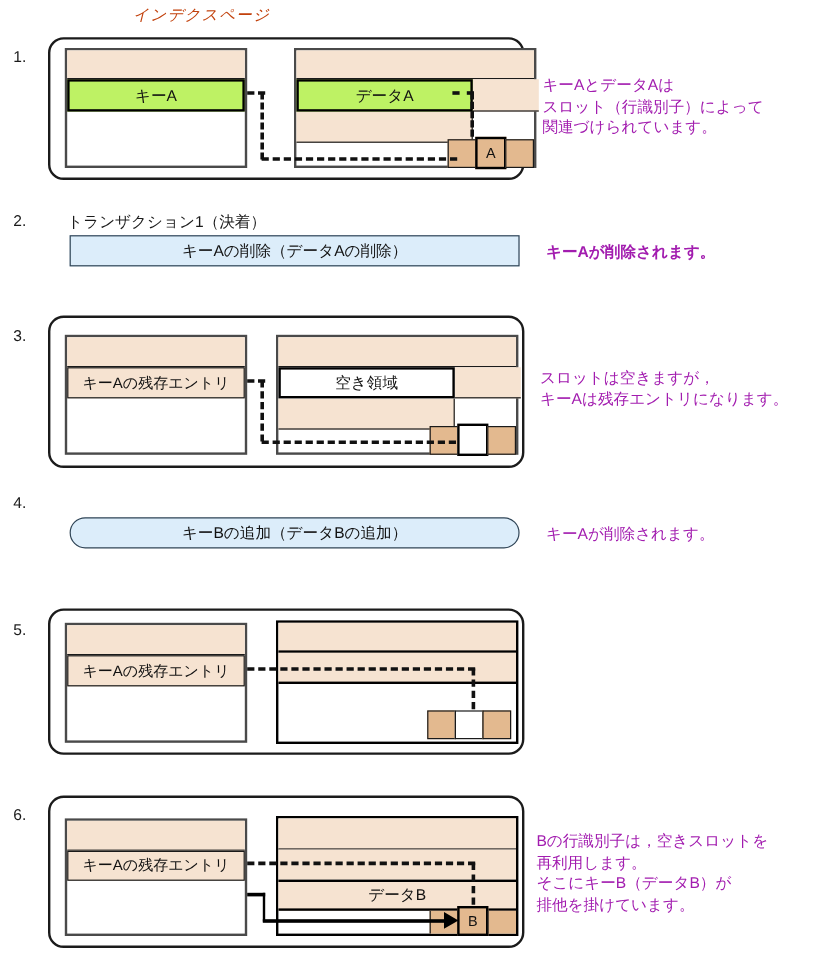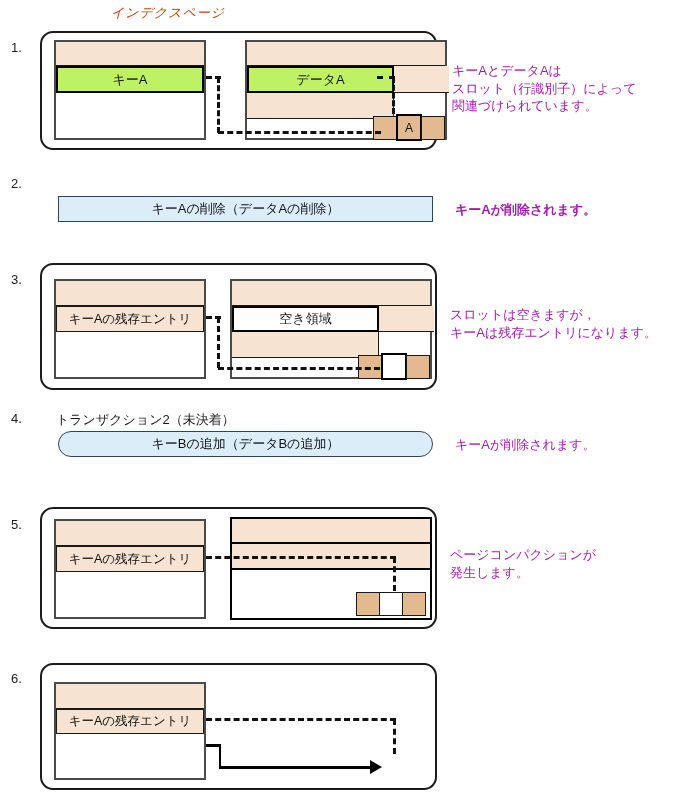--- a/index.html
+++ b/index.html
@@ -61,20 +61,21 @@
     <div class="abs dash-v" style="left:175px;top:44px;height:56px;"></div>
     <div class="abs dash-h" style="left:176px;top:98px;width:163px;"></div>
     <div class="abs dash-h" style="left:335px;top:42.5px;width:18px;"></div>
     <div class="abs dash-v" style="left:350px;top:44px;height:37px;"></div>
   </div>
   <div class="abs cap" style="left:452px;top:62px;width:225px;">キーAとデータAは
 スロット（行識別子）によって
 関連づけられています。</div>
 
   <div class="abs stepnum" style="left:11px;top:176px;">2.</div>
+  <div class="abs txn-title" style="left:56px;top:176px;">トランザクション1（決着）</div>
   <div class="abs txn-box" style="left:58px;top:196px;width:375px;height:26px;">キーAの削除（データAの削除）</div>
   <div class="abs cap" style="left:455px;top:201px;width:225px;font-weight:bold;">キーAが削除されます。</div>
 
   <div class="abs stepnum" style="left:11px;top:272px;">3.</div>
   <div class="abs panel" style="left:40px;top:263px;width:397px;height:127px;">
 
     <div class="abs page" style="left:12px;top:14px;width:152px;height:100px;">
       <div class="abs band bb" style="left:0;top:0;width:100%;height:25px;"></div>
       <div class="abs thinbox cell-label" style="left:0;top:25px;width:100%;height:26px;font-size:12.5px;">キーAの残存エントリ</div>
     </div>
@@ -90,21 +91,20 @@
     </div>
 
     <div class="abs dash-h" style="left:164px;top:50.5px;width:15px;"></div>
     <div class="abs dash-v" style="left:175px;top:52px;height:51px;"></div>
     <div class="abs dash-h" style="left:176px;top:101.5px;width:162px;"></div>
   </div>
   <div class="abs cap" style="left:450px;top:306px;width:232px;">スロットは空きますが，
 キーAは残存エントリになります。</div>
 
   <div class="abs stepnum" style="left:11px;top:411px;">4.</div>
-  <div class="abs txn-title" style="left:56px;top:411px;">トランザクション2（未決着）</div>
   <div class="abs txn-box" style="left:58px;top:431px;width:375px;height:26px;border-radius:13px;">キーBの追加（データBの追加）</div>
   <div class="abs cap" style="left:455px;top:436px;width:225px;">キーAが削除されます。</div>
 
   <div class="abs stepnum" style="left:11px;top:517px;">5.</div>
   <div class="abs panel" style="left:40px;top:507px;width:397px;height:122px;">
 
     <div class="abs page" style="left:12px;top:10px;width:152px;height:100px;">
       <div class="abs band bb" style="left:0;top:0;width:100%;height:25px;"></div>
       <div class="abs thinbox cell-label" style="left:0;top:25px;width:100%;height:26px;font-size:12.5px;">キーAの残存エントリ</div>
     </div>
@@ -113,34 +113,45 @@
       <div class="abs band bb2" style="left:0;top:0;width:100%;height:25px;"></div>
       <div class="abs band bb2" style="left:0;top:25px;width:100%;height:26px;"></div>
       <div class="abs slot" style="left:124px;top:73px;width:24px;height:24px;"></div>
       <div class="abs slot slot-white" style="left:147px;top:73px;width:24px;height:24px;"></div>
       <div class="abs slot" style="left:170px;top:73px;width:24px;height:24px;"></div>
     </div>
 
     <div class="abs dash-h" style="left:164px;top:46.5px;width:190px;"></div>
     <div class="abs dash-v" style="left:351px;top:48px;height:34px;"></div>
   </div>
-  <div class="abs cap" style="left:450px;top:546px;width:225px;">ページコンパクションが
-発生します。</div>
 
   <div class="abs stepnum" style="left:11px;top:671px;">6.</div>
   <div class="abs panel" style="left:40px;top:663px;width:397px;height:127px;">
 
     <div class="abs page" style="left:12px;top:17px;width:152px;height:98px;">
       <div class="abs band bb" style="left:0;top:0;width:100%;height:25px;"></div>
       <div class="abs thinbox cell-label" style="left:0;top:25px;width:100%;height:25px;font-size:12.5px;">キーAの残存エントリ</div>
     </div>
 
+    <div class="abs page-thick" style="left:188px;top:15px;width:202px;height:100px;border-width:2px;">
+      <div class="abs band bb" style="left:0;top:0;width:100%;height:26px;"></div>
+      <div class="abs band" style="left:0;top:26px;width:100%;height:25px;"></div>
+      <div class="abs band cell-label" style="left:0;top:51px;width:100%;height:26px;border-top:2px solid #000;border-bottom:2px solid #000;">データB</div>
+      <div class="abs" style="left:126px;top:77px;width:72px;height:19px;background:#e3b98f;"></div>
+      <div class="abs" style="left:126px;top:77px;width:24px;height:19px;border-right:1.5px solid #1a1a1a;border-left:1.5px solid #1a1a1a;"></div>
+      <div class="abs slot-thick" style="left:149px;top:73px;width:26px;height:25px;">B</div>
+      <div class="abs" style="left:174px;top:77px;width:24px;height:19px;border-left:1.5px solid #1a1a1a;"></div>
+    </div>
 
     <div class="abs dash-h" style="left:164px;top:52.5px;width:190px;"></div>
     <div class="abs dash-v" style="left:351px;top:54px;height:35px;"></div>
 
     <div class="abs sol-h" style="left:164px;top:79px;width:15px;"></div>
     <div class="abs sol-v" style="left:176.5px;top:79px;height:24px;"></div>
     <div class="abs sol-h" style="left:176.5px;top:101px;width:155px;"></div>
     <div class="abs arrow-head" style="left:328px;top:95px;"></div>
   </div>
+  <div class="abs cap" style="left:447px;top:692px;width:235px;">Bの行識別子は，空きスロットを
+再利用します。
+そこにキーB（データB）が
+排他を掛けています。</div>
 
 </div>
 
 </body></html>

